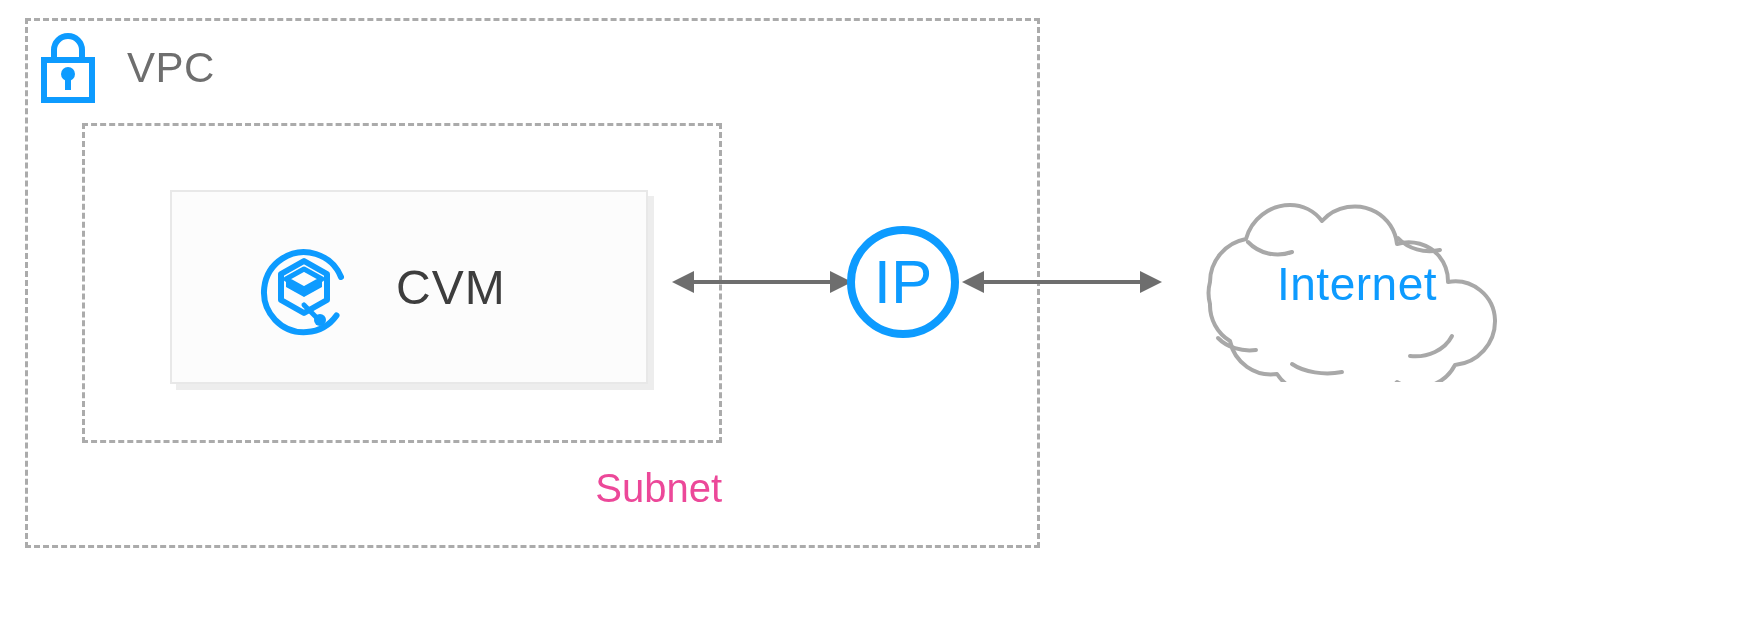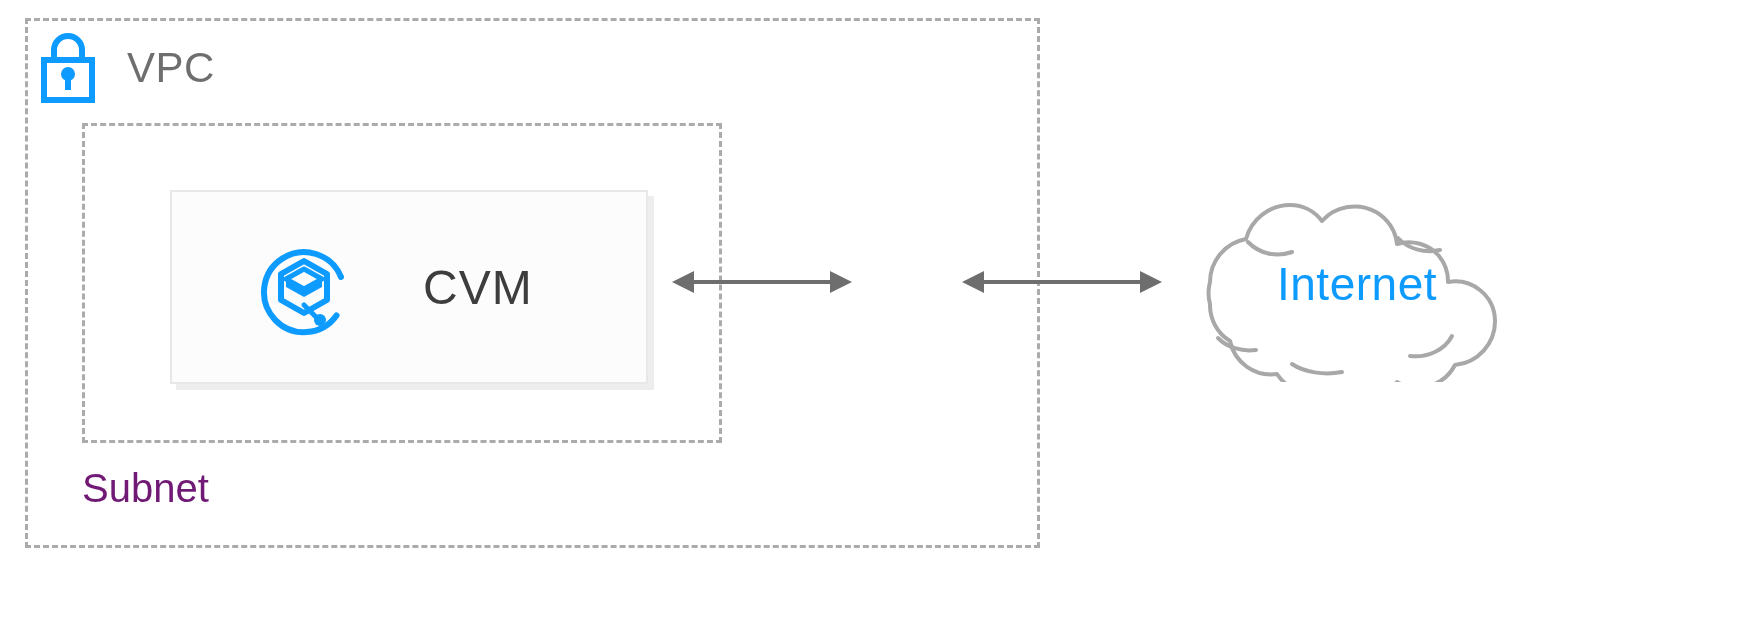--- a/index.html
+++ b/index.html
@@ -60,23 +60,23 @@
     border: 3px dashed #ababab;
     box-sizing: border-box;
     background: transparent;
   }
 
   .subnet-label {
     position: absolute;
     left: 82px;
     top: 466px;
     width: 640px;
-    text-align: left;
+    text-align: right;
     font-size: 40px;
-    color: #701a75;
+    color: #ec4899;
     font-weight: 400;
     white-space: nowrap;
   }
 
   
   .cvm-card {
     position: absolute;
     left: 170px;
     top: 190px;
     width: 478px;
@@ -91,21 +91,20 @@
     position: absolute;
     left: 0;
     top: 0;
     width: 100%;
     height: 100%;
     display: flex;
     align-items: center;
     justify-content: flex-start;
     padding-left: 78px;
     box-sizing: border-box;
-    gap: 27px;
   }
 
   .cvm-icon {
     width: 108px;
     height: 108px;
     flex: 0 0 auto;
   }
 
   .cvm-label {
     font-size: 48px;
@@ -211,20 +210,26 @@
   <div class="subnet-label">Subnet</div>
 
   <span class="arrow-left-link">
     <svg viewBox="0 0 180 48" width="180" height="48">
       <line x1="18" y1="24" x2="162" y2="24" stroke="#6e6e6e" stroke-width="4"></line>
       <polygon points="0,24 22,13 22,35" fill="#6e6e6e"></polygon>
       <polygon points="180,24 158,13 158,35" fill="#6e6e6e"></polygon>
     </svg>
   </span>
 
+  <span class="ip-badge">
+    <svg viewBox="0 0 116 116" width="116" height="116">
+      <circle cx="58" cy="58" r="52" fill="none" stroke="#0d9bff" stroke-width="8"></circle>
+      <text x="58" y="79" text-anchor="middle" font-family="Liberation Sans, sans-serif" font-size="62" fill="#0d9bff">IP</text>
+    </svg>
+  </span>
 
   <span class="arrow-right-link">
     <svg viewBox="0 0 200 48" width="200" height="48">
       <line x1="18" y1="24" x2="182" y2="24" stroke="#6e6e6e" stroke-width="4"></line>
       <polygon points="0,24 22,13 22,35" fill="#6e6e6e"></polygon>
       <polygon points="200,24 178,13 178,35" fill="#6e6e6e"></polygon>
     </svg>
   </span>
 
   <span class="cloud">

